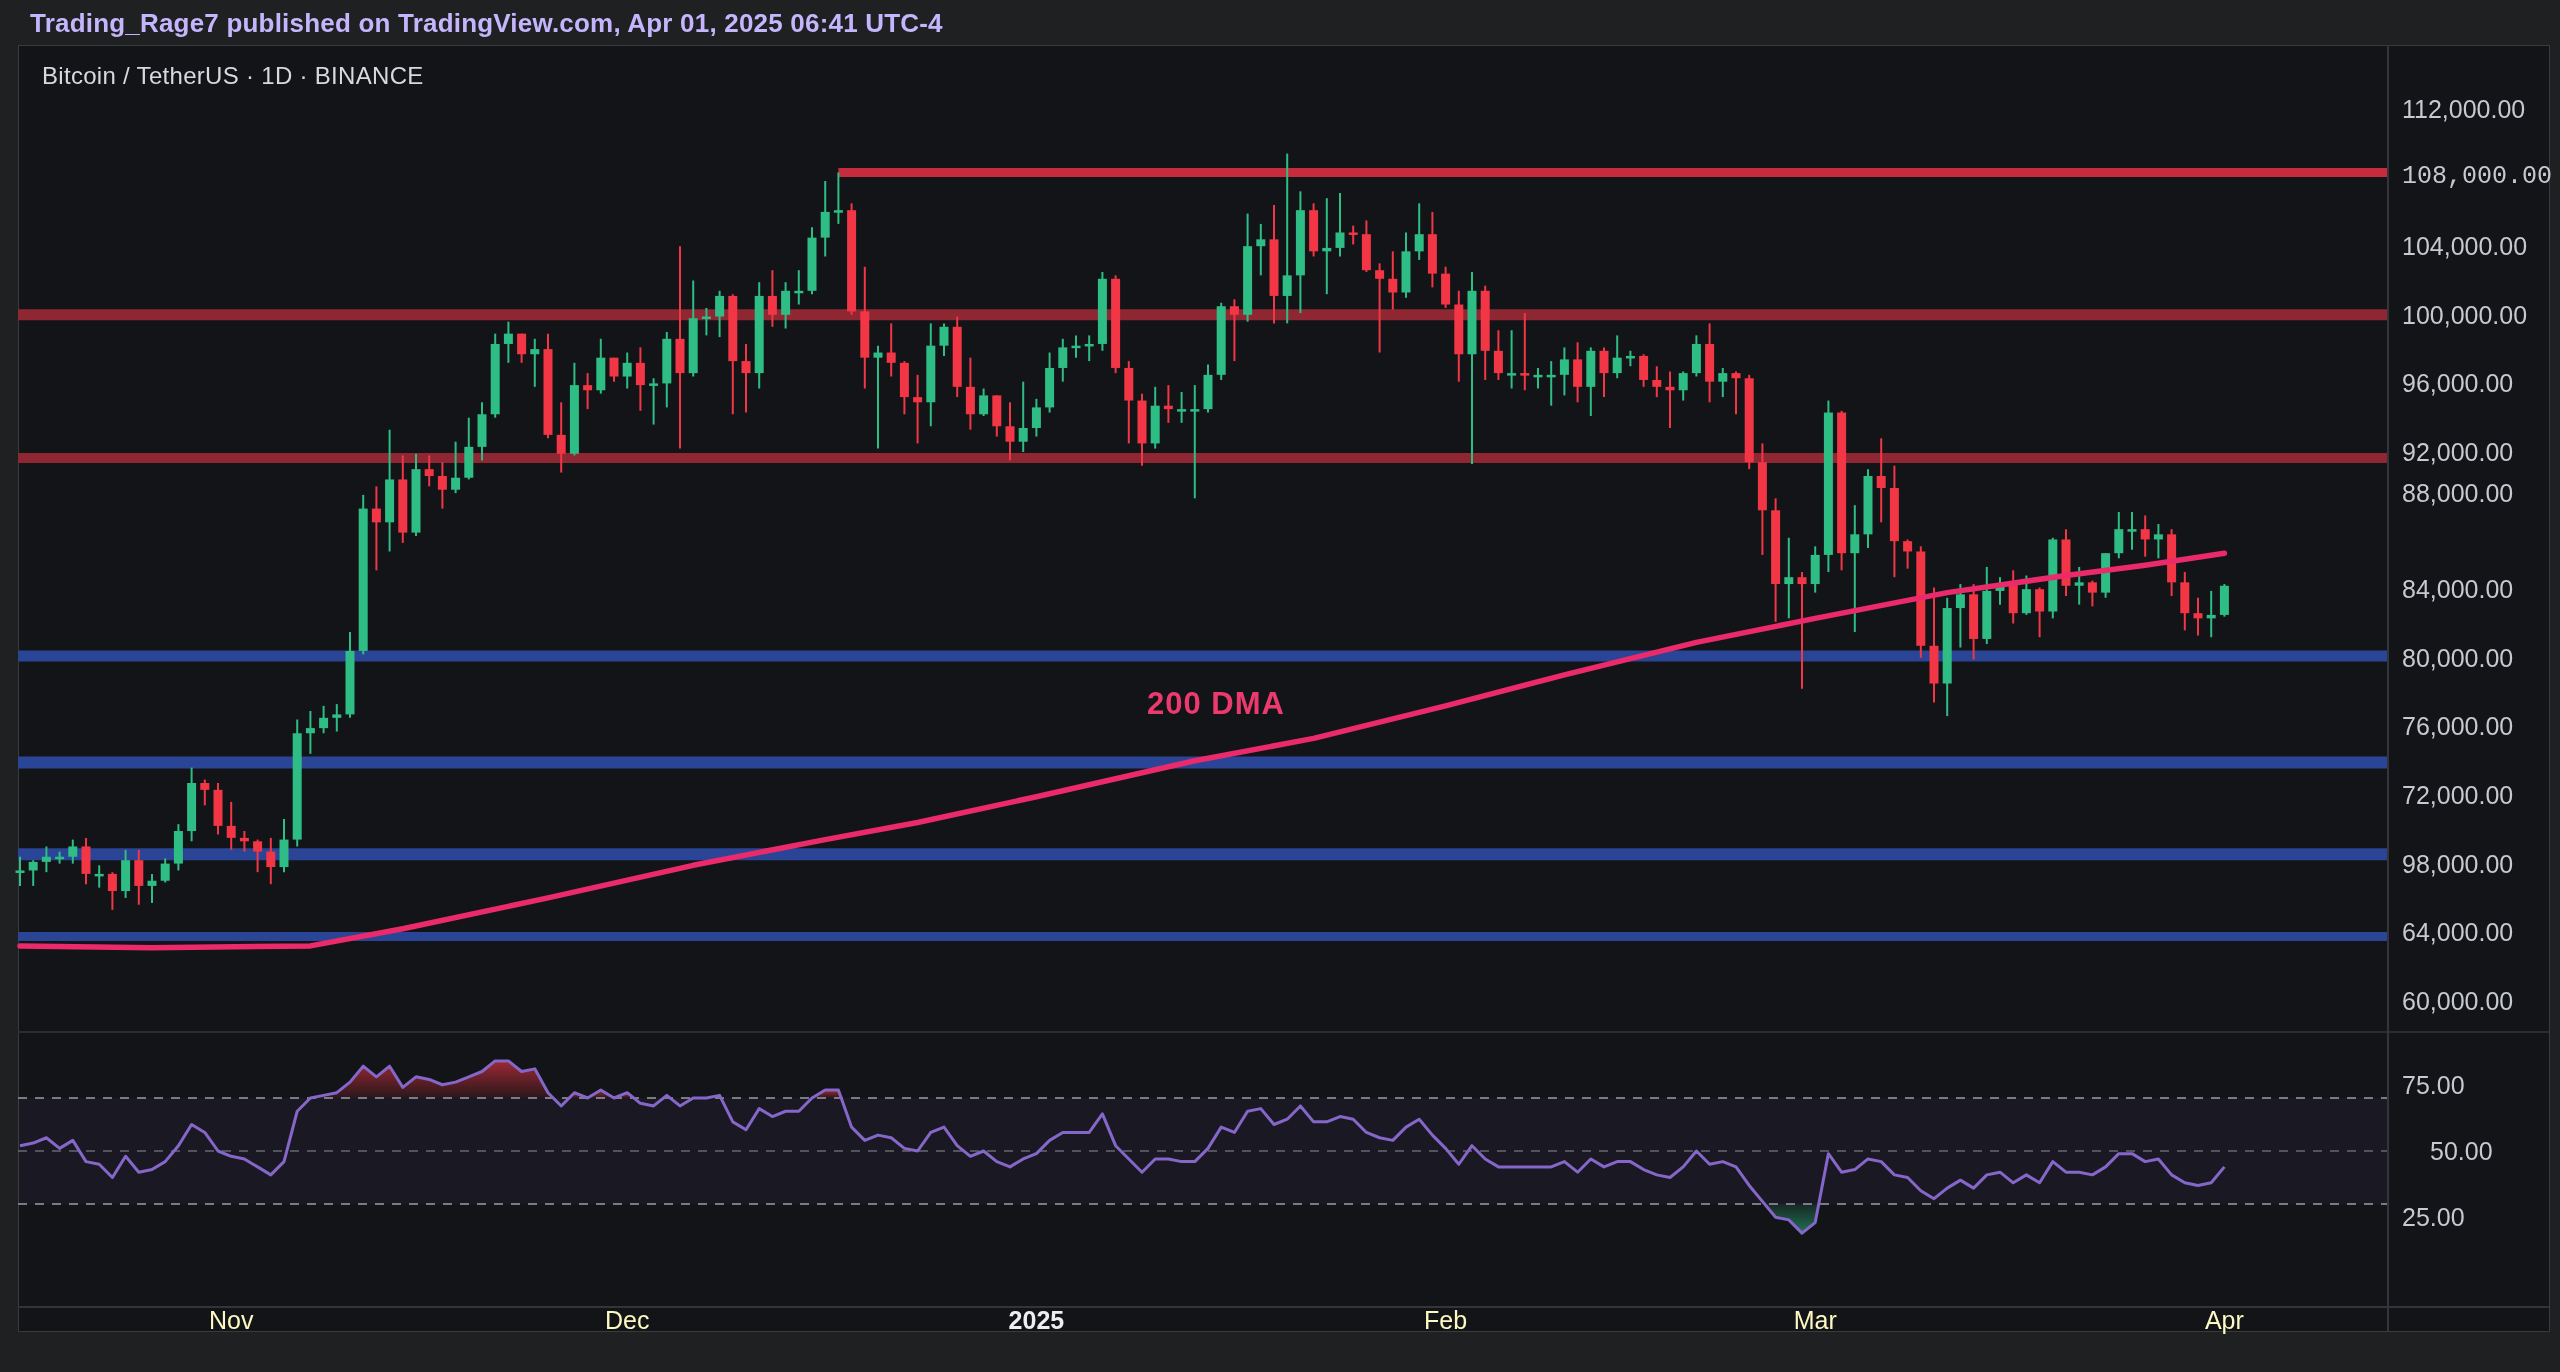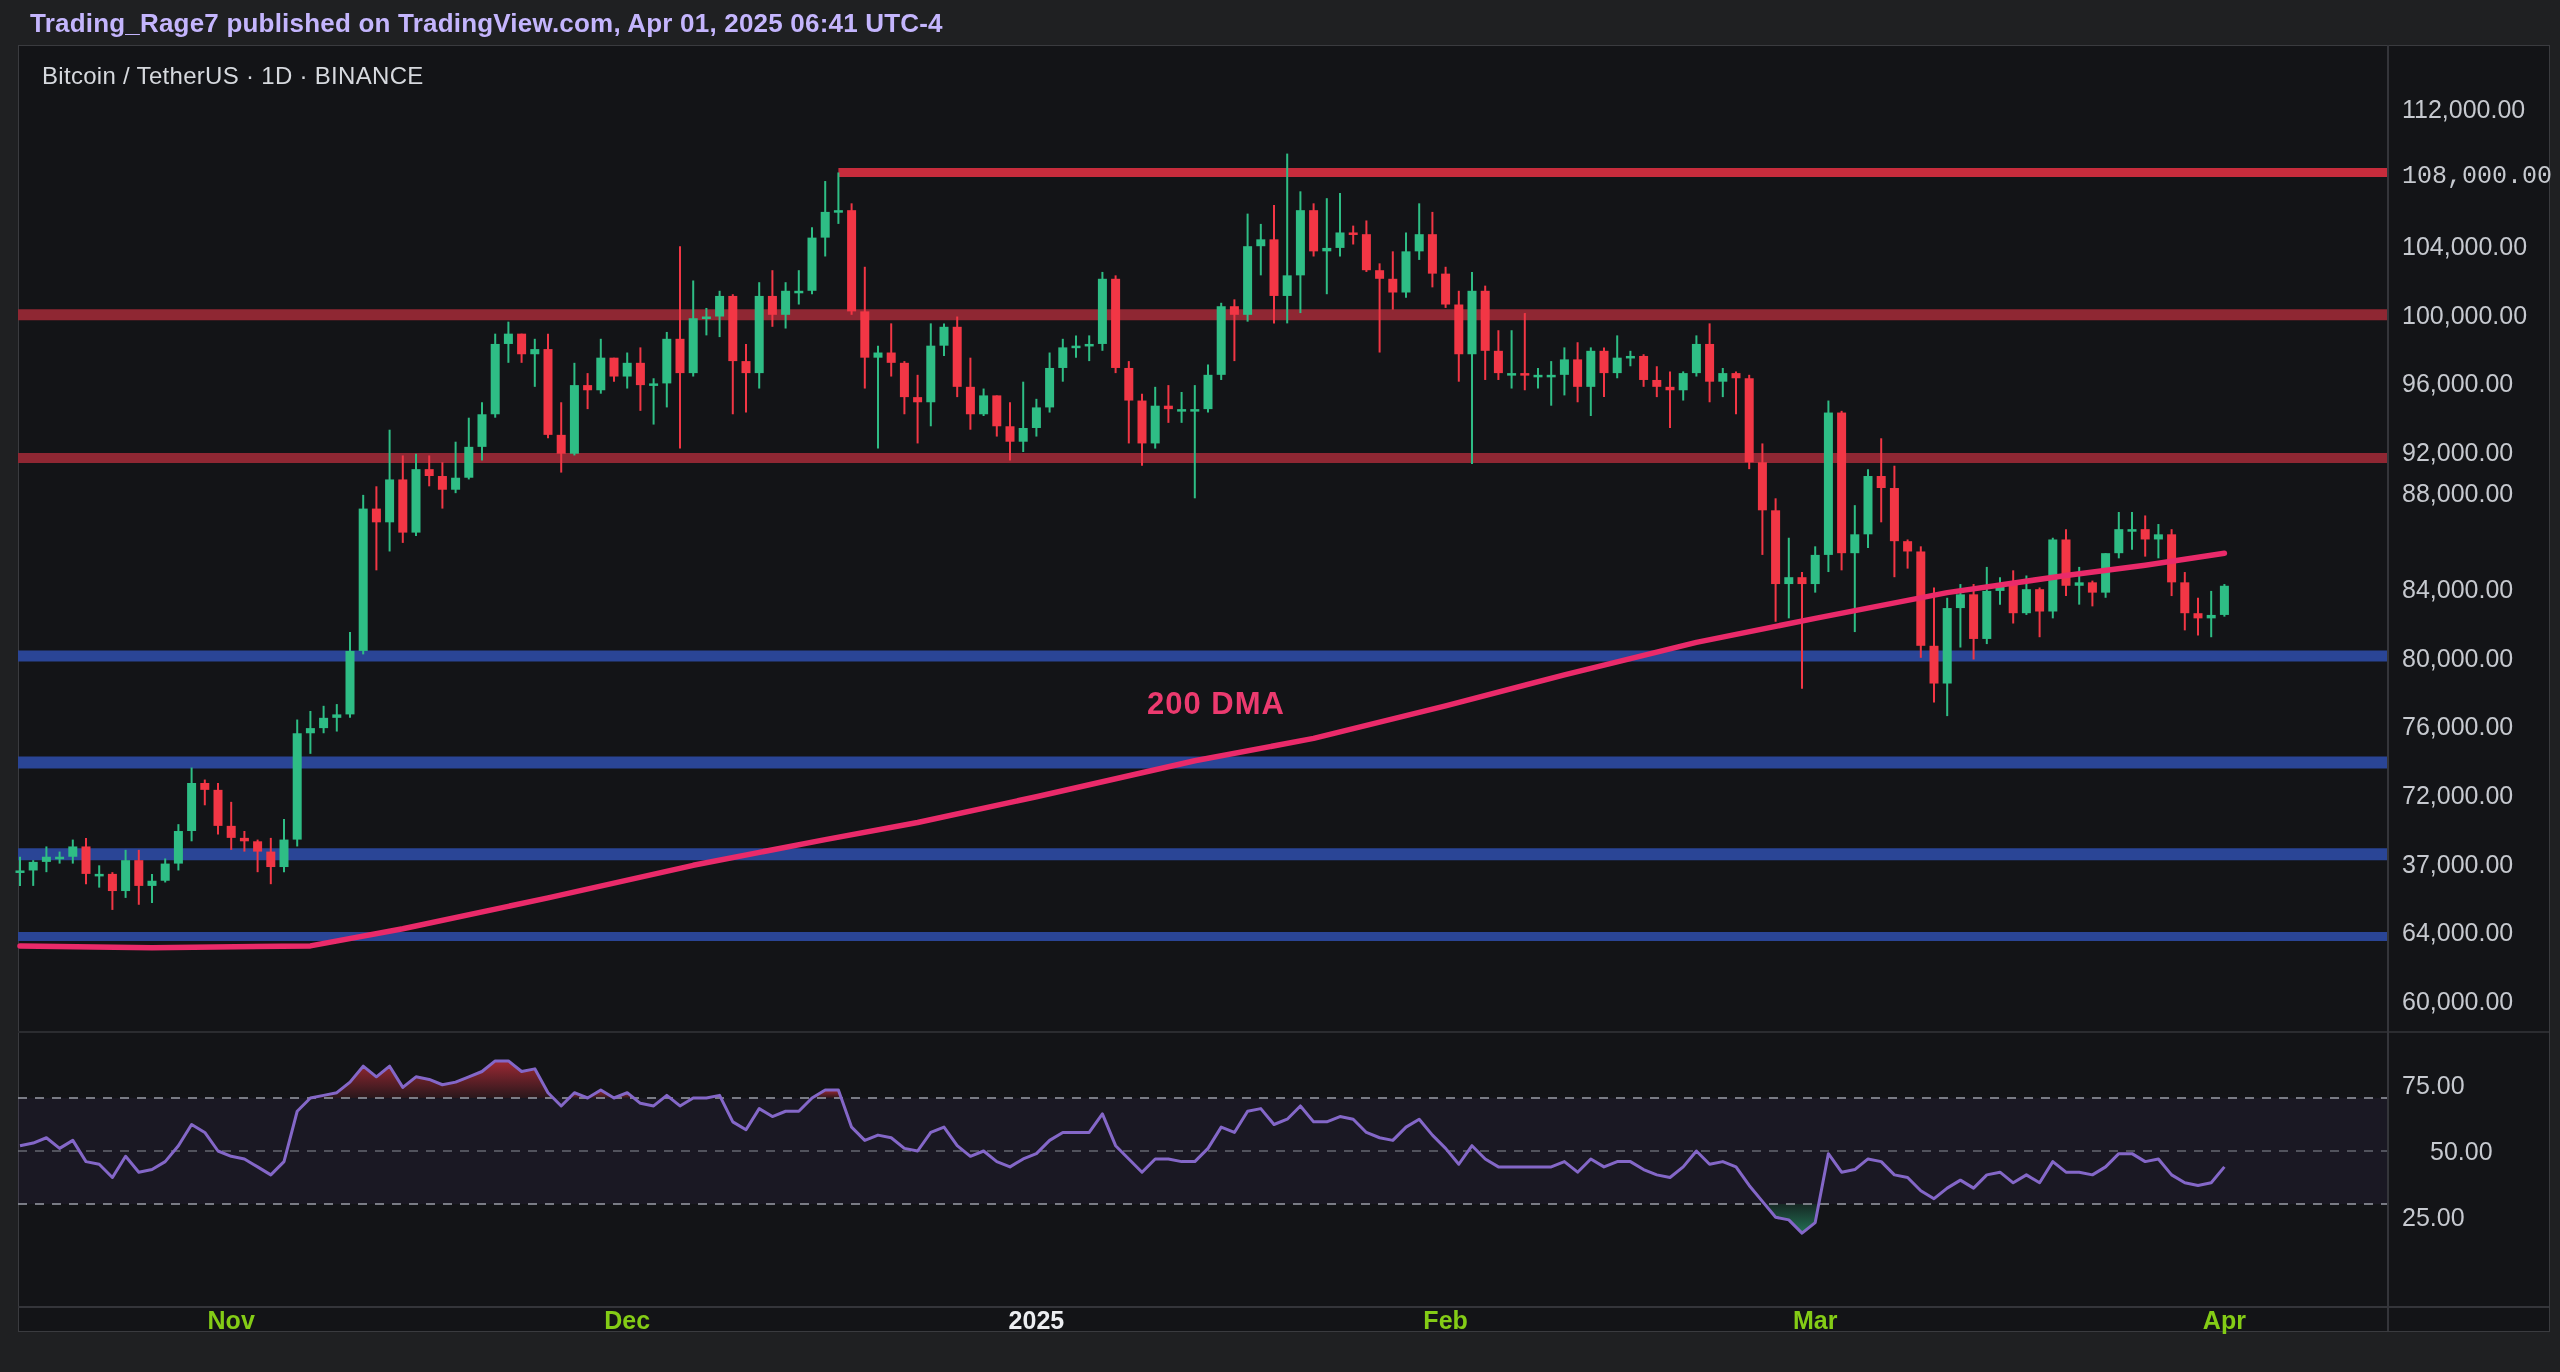--- a/index.html
+++ b/index.html
@@ -11,21 +11,21 @@
   #panel{position:absolute;left:18px;top:45px;width:2532px;height:1287px;background:#131417;
     border:1px solid #3a3b3f;box-sizing:border-box;}
   #chart-svg{position:absolute;left:0;top:0;}
   #symbol-title{position:absolute;left:42px;top:62px;color:#d6d9de;font-size:24px;font-weight:400;
     letter-spacing:.3px;white-space:nowrap;z-index:5;}
   #dma-label{position:absolute;left:1147px;top:686px;color:#ec3a6f;font-size:31px;font-weight:700;
     letter-spacing:1px;white-space:nowrap;z-index:6;}
   .axis-label{position:absolute;left:2402px;transform:translateY(-50%);color:#c6c9cf;
     font-size:25px;white-space:nowrap;z-index:4;}
   .time-label{position:absolute;top:1308px;height:24px;line-height:24px;transform:translateX(-50%);
-    color:#84cc16;font-size:25px;white-space:nowrap;z-index:4;font-weight:bold;}
+    color:#fef9c3;font-size:25px;white-space:nowrap;z-index:4;}
   .time-label.major{color:#eceef1;font-weight:700;}
   #footer{position:absolute;left:0;top:1332px;width:2560px;height:40px;background:#1f2022;}
 </style>
 </head>
 <body>
 
 <div id="stage">
 
   <div id="topbar">
     <div class="txt">Trading_Rage7 published on TradingView.com, Apr 01, 2025 06:41 UTC-4</div>
@@ -415,21 +415,21 @@
       <div class="axis-label" style="top: 176px; font-family: Liberation Mono, monospace;">108,000.00</div>
       <div class="axis-label" style="top: 246.2px;">104,000.00</div>
       <div class="axis-label" style="top: 314.8px;">100,000.00</div>
       <div class="axis-label" style="top: 383.4px;">96,000.00</div>
       <div class="axis-label" style="top: 452px;">92,000.00</div>
       <div class="axis-label" style="top: 493px;">88,000.00</div>
       <div class="axis-label" style="top: 589.2px;">84,000.00</div>
       <div class="axis-label" style="top: 657.8px;">80,000.00</div>
       <div class="axis-label" style="top: 726.4px;">76,000.00</div>
       <div class="axis-label" style="top: 795px;">72,000.00</div>
-      <div class="axis-label" style="top: 863.6px;">37,000.00</div>
+      <div class="axis-label" style="top: 863.6px;">98,000.00</div>
       <div class="axis-label" style="top: 932.2px;">64,000.00</div>
       <div class="axis-label" style="top: 1000.8px;">60,000.00</div>
     </div>
   <div id="rsi-axis">
       <div class="axis-label" style="top: 1084.75px;">75.00</div>
       <div class="axis-label" style="top: 1151px; margin-left: 28px;">50.00</div>
       <div class="axis-label" style="top: 1217.25px;">25.00</div>
     </div>
   <div id="time-axis">
       <div class="time-label" style="left: 231.2px;">Nov</div>

